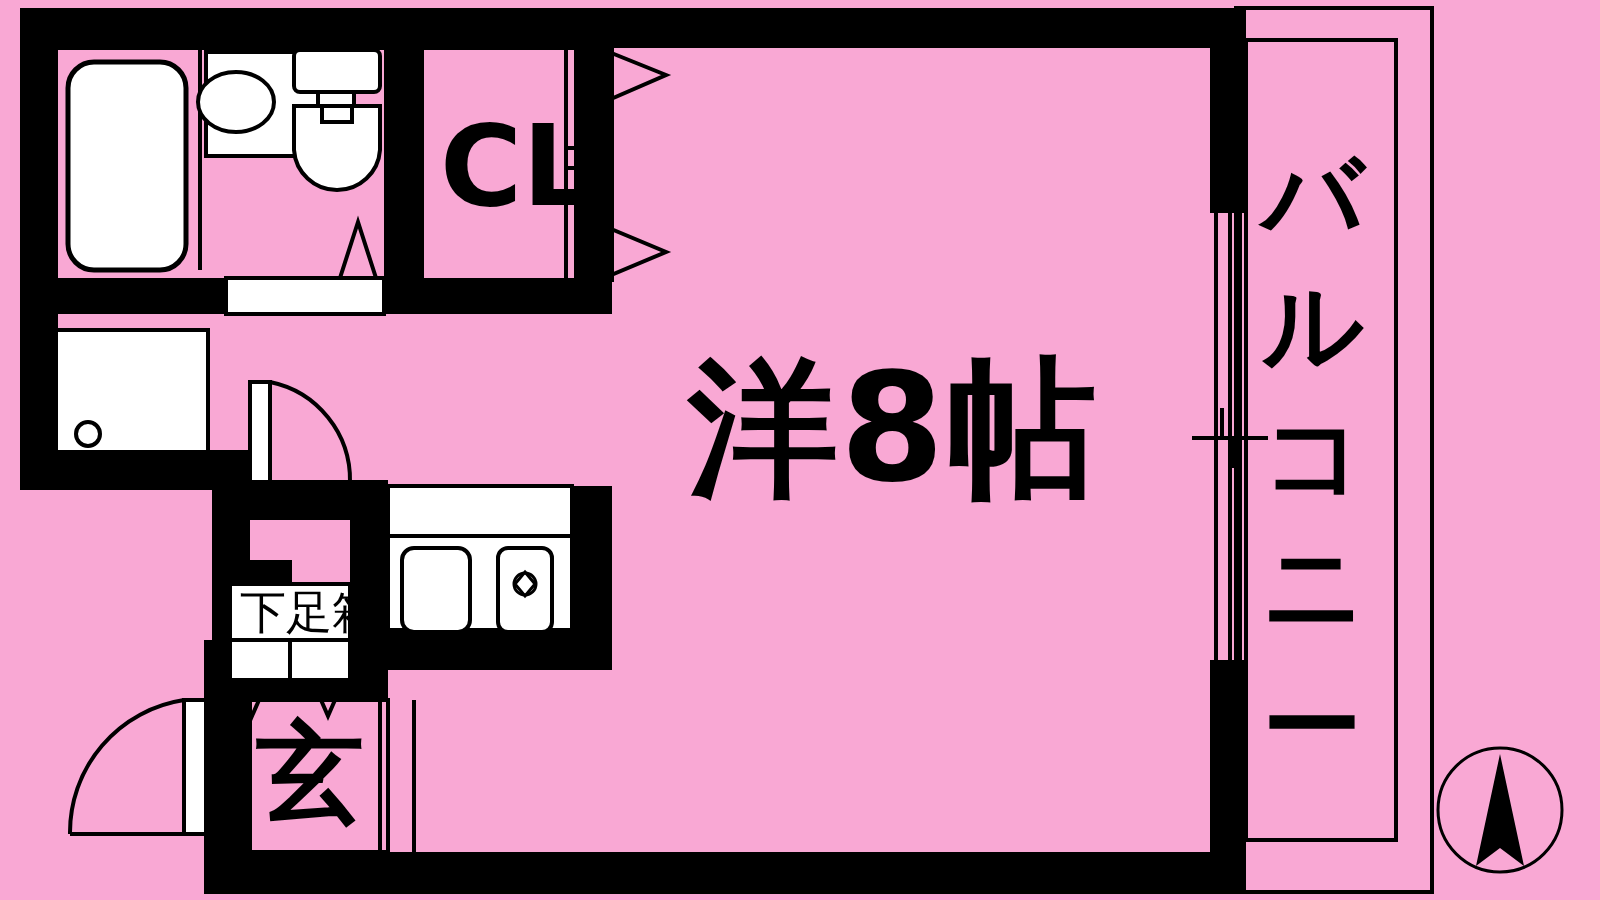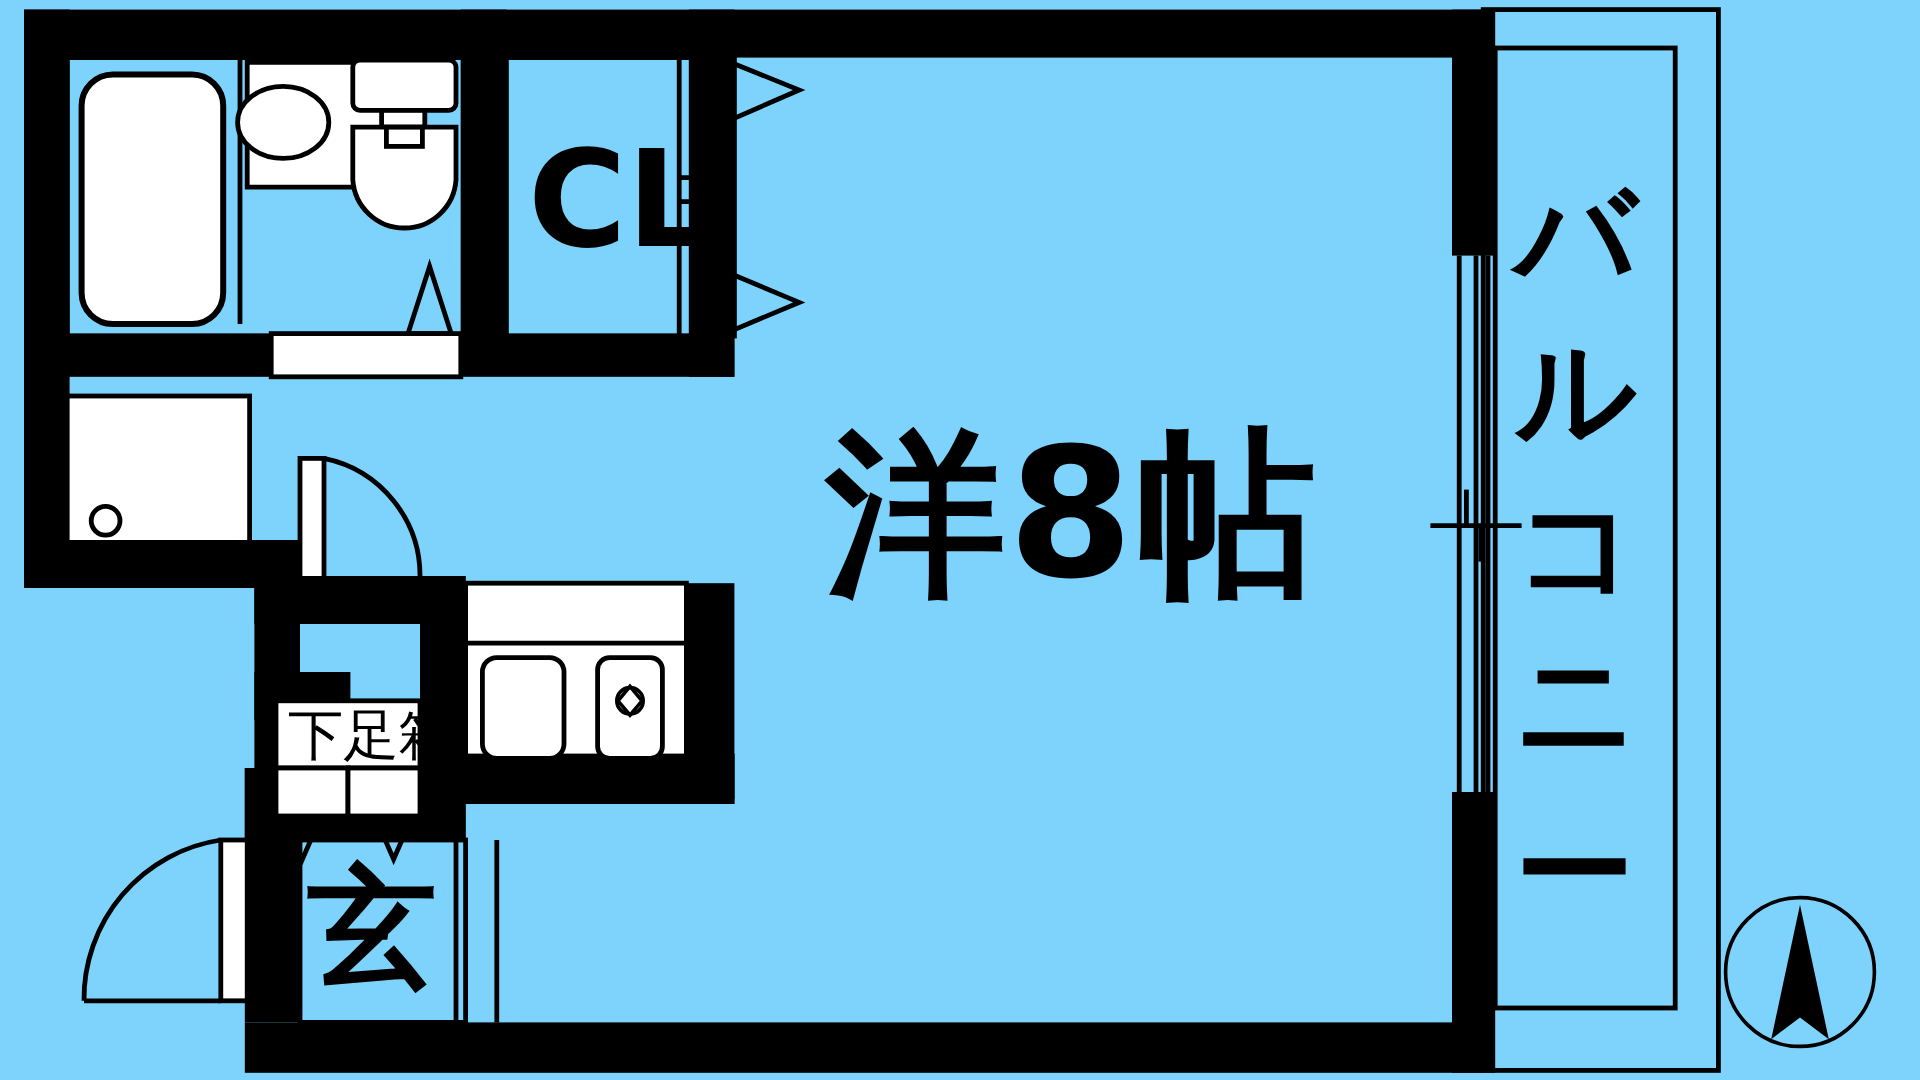--- a/index.html
+++ b/index.html
@@ -7,21 +7,21 @@
     padding: 0;
     background: #ffffff;
   }
   body {
     font-family: "Liberation Sans", sans-serif;
   }
   #stage {
     position: relative;
     width: 1600px;
     height: 900px;
-    background: #7dd3fc;
+    background: #f9a8d4;
     overflow: hidden;
   }
   #plan-svg {
     display: block;
     width: 1600px;
     height: 900px;
   }
   .wall { fill: #000000; }
   .thin { fill: none; stroke: #000000; stroke-width: 4; }
   .hair { fill: none; stroke: #000000; stroke-width: 3; }

